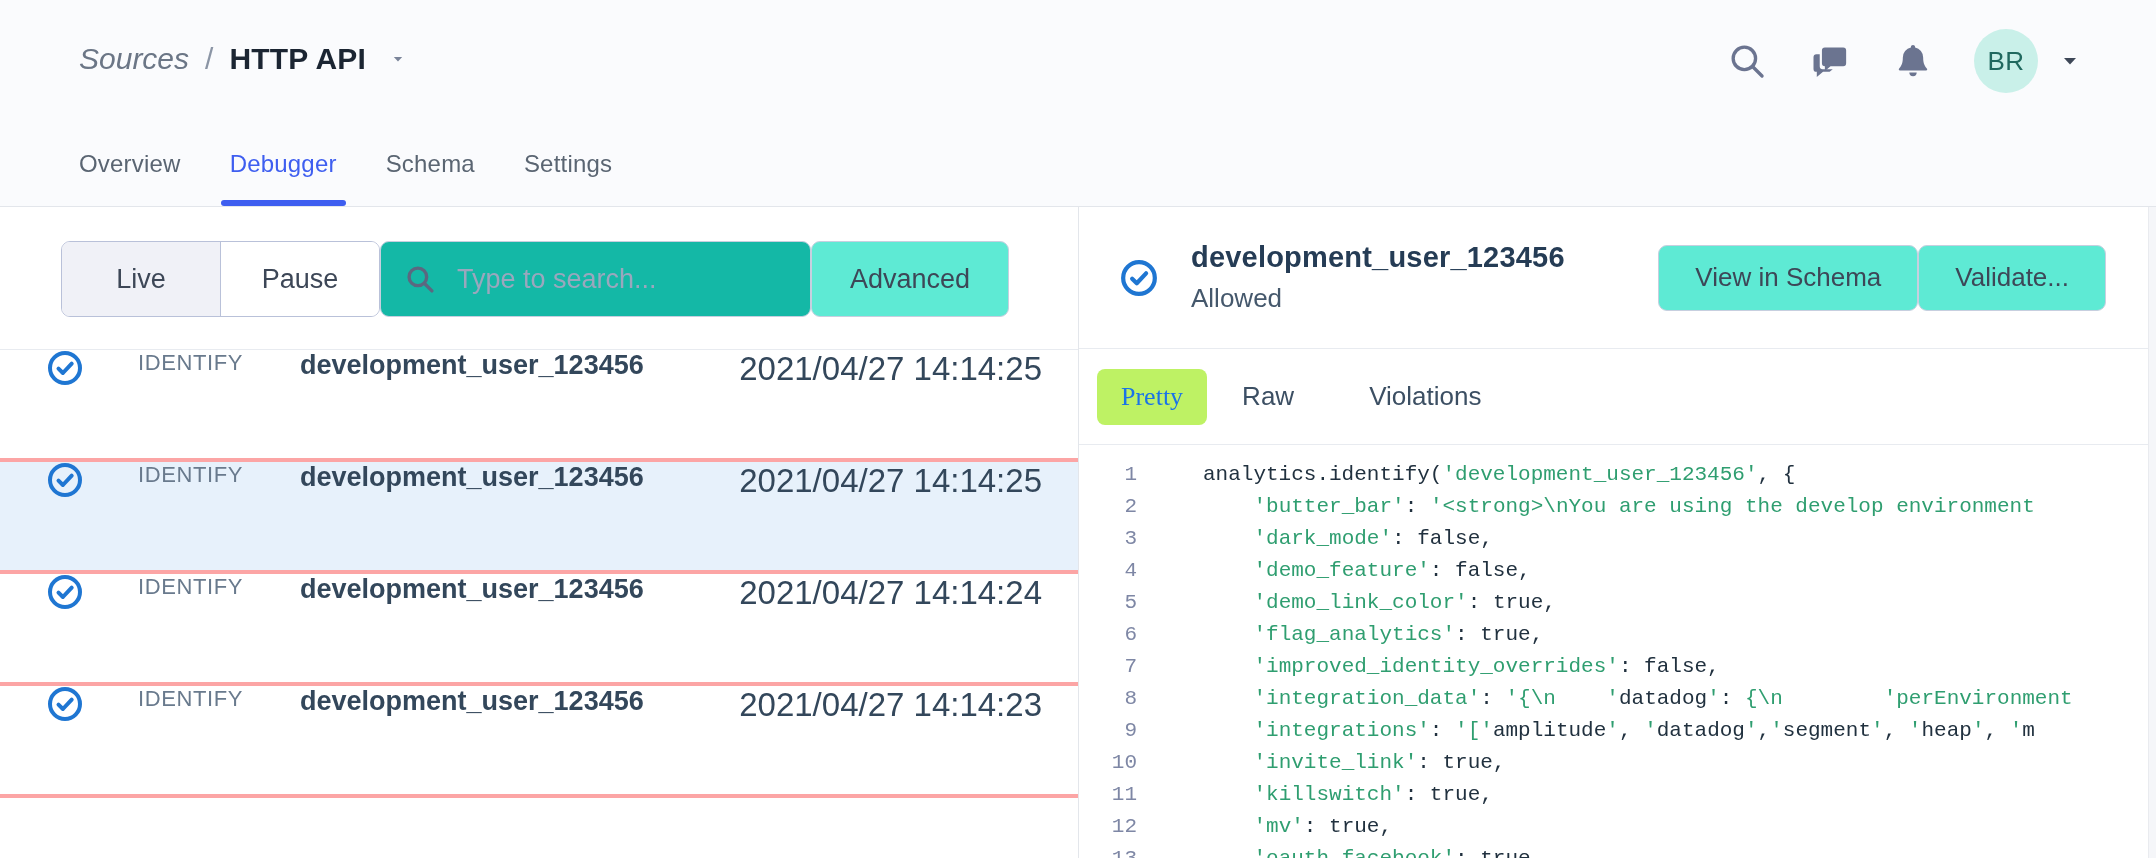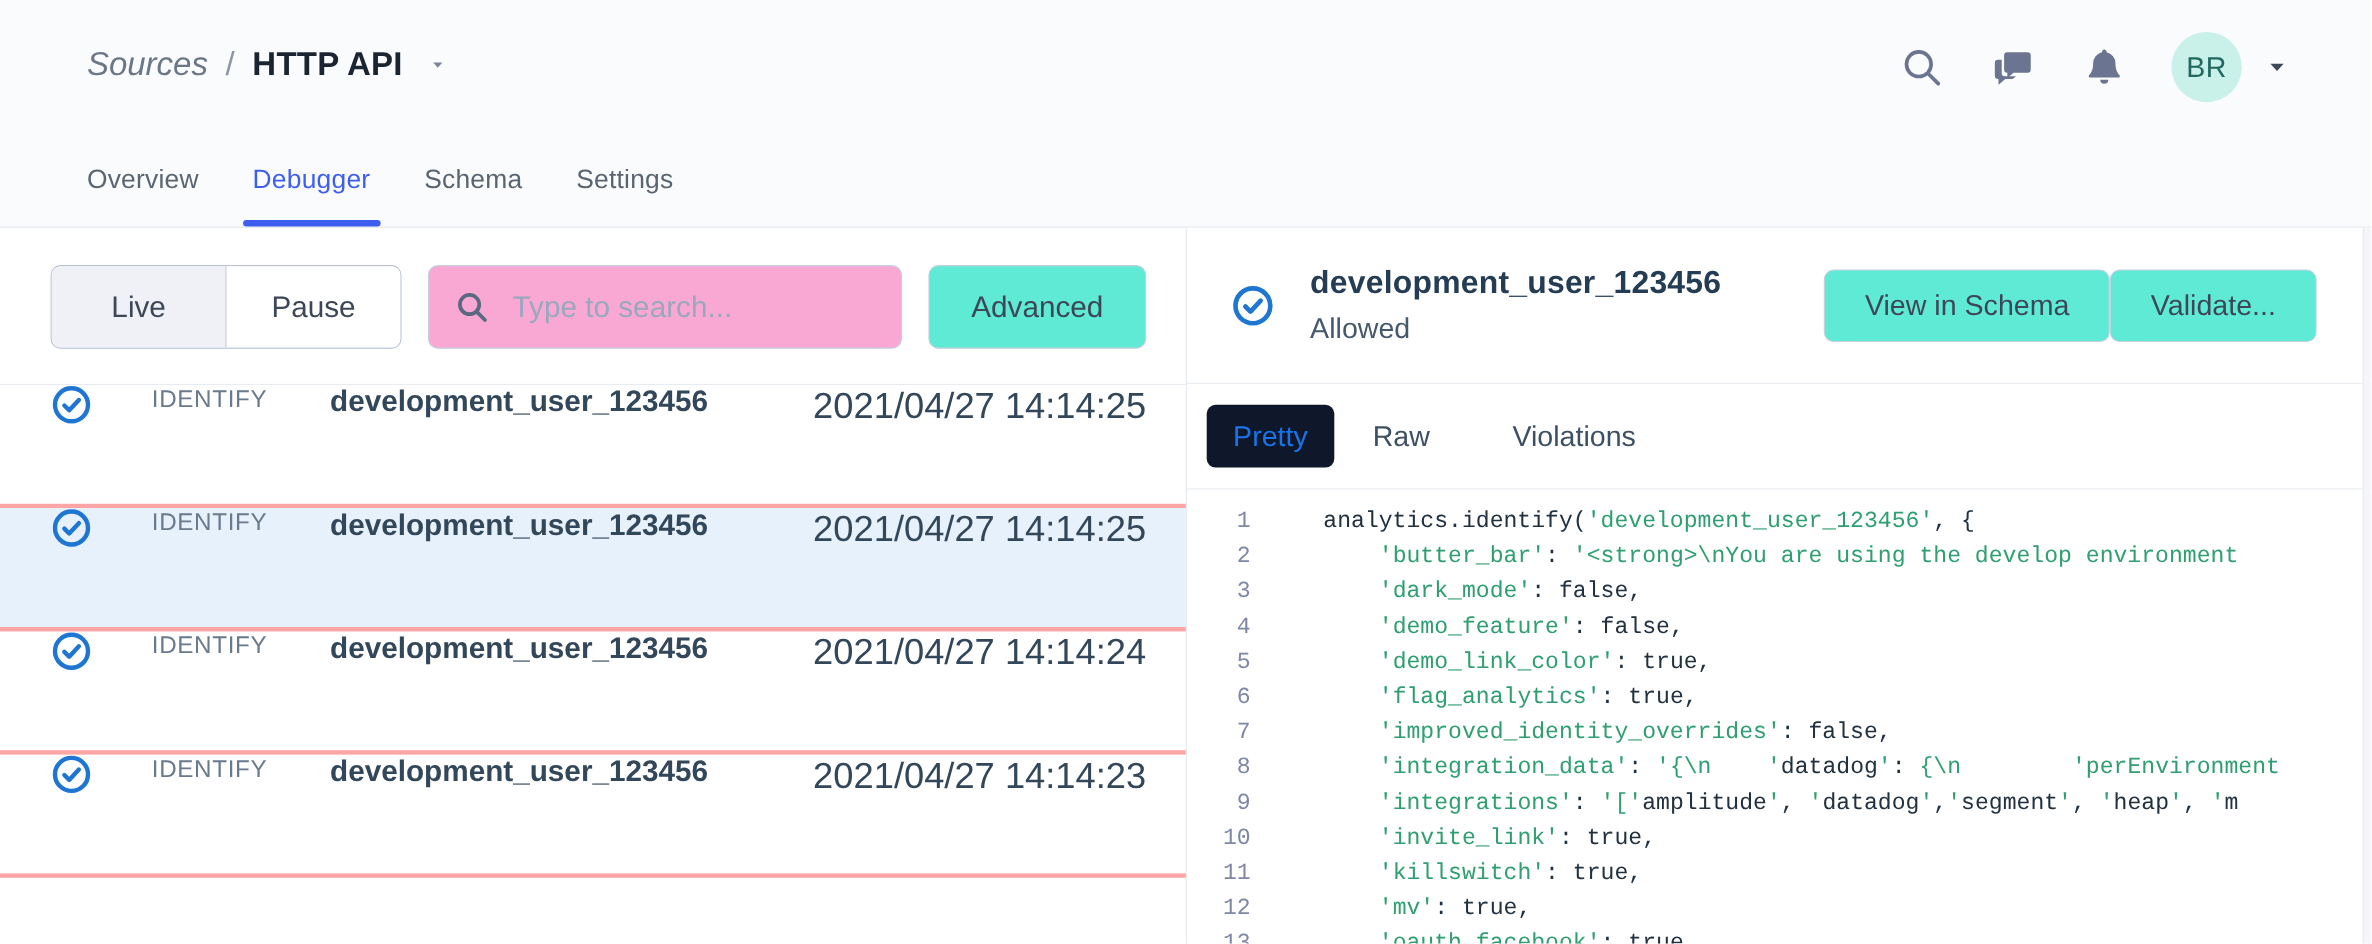--- a/index.html
+++ b/index.html
@@ -41,34 +41,34 @@
   .tab.active { color:#3e5ef0; }
   .tab.active::after {
     content:""; position:absolute; left:-9px; right:-9px; bottom:0; height:6px;
     background:#3e5ef0; border-radius:4px;
   }
   
   .main { display:flex; height:651px; }
   .left-panel { width:1079px; border-right:1px solid #e3e6eb; background:#fff; }
   .left-controls {
     height:76px; margin:34px 36px 0 28px;
-    display:flex; align-items:center; justify-content:flex-end;gap:24px;
+    display:flex; align-items:center; justify-content:center;
   }
   .seg-group {
     width:319px; height:76px; display:flex;
     border:1px solid #b9c1d9; border-radius:9px; overflow:hidden; background:#fff;
   }
   .seg-btn {
     flex:1; display:flex; align-items:center; justify-content:center;
     font-size:27px; color:#3d4757; cursor:pointer; background:#fff;
   }
   .seg-btn.active { background:#f0f1f7; border-right:1px solid #b9c1d9; }
   .search-box {
     width:431px; height:76px; border:1px solid #c7cfdf; border-radius:9px;
-    background:#f9a8d4; display:flex; align-items:center; padding:0 22px;
+    background:#14b8a6; display:flex; align-items:center; padding:0 22px;
   }
   .search-box svg { flex-shrink:0; margin-right:18px; }
   .search-box input {
     border:none; outline:none; width:100%; font-size:27px;
     font-family:"Liberation Sans", sans-serif; color:#33475b; background:transparent;
   }
   .search-box input::placeholder { color:#9aa7bd; }
   .outline-btn {
     height:76px; padding:0 36px; border:1px solid #c7cfdf; border-radius:9px;
     background:#5eead4; font-size:27px; color:#3d4757; cursor:pointer;
@@ -101,21 +101,21 @@
   .detail-status { margin-top:9px; font-size:26px; color:#45586c; }
   .detail-buttons { margin-left:auto; display:flex; }
   .detail-btn { height:66px; font-size:26px; }
   .detail-tabs {
     height:96px; display:flex; align-items:center; padding-left:18px;
     border-bottom:1px solid #e8ebf0;
   }
   .dtab {
     font-size:26px; color:#3c4f63; cursor:pointer; padding:13px 24px; border-radius:8px;
   }
-  .dtab.active { background:#0f172a; color:#1a73e8; }
+  .dtab.active { background:#bef264; color:#1a73e8;font-family:Liberation Serif, serif; }
   .dtab-raw { margin-left:11px; }
   .dtab-violations { margin-left:27px; }
   
   .code-area {
     flex:1; overflow:hidden; padding-top:14px;
     font-family:"Liberation Mono", monospace; font-size:21px; line-height:32px;
   }
   .code-line { display:flex; height:32px; }
   .ln { width:58px; text-align:right; color:#7e87a5; flex-shrink:0; user-select:none; }
   .code { padding-left:66px; white-space:pre; color:#21313f; }

